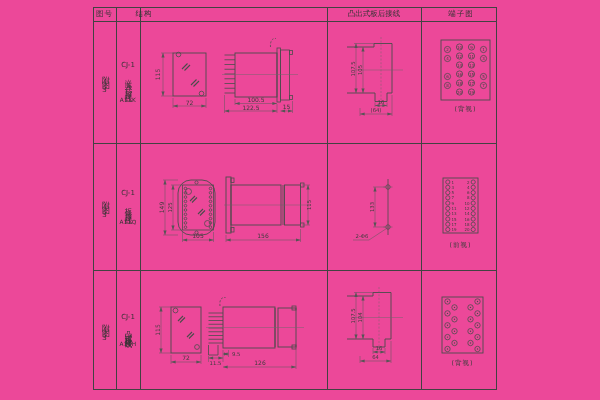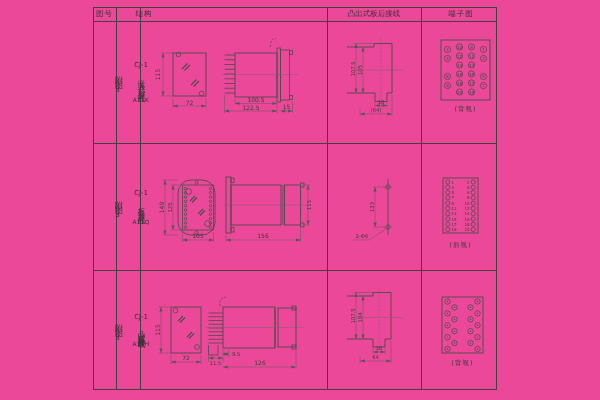--- a/index.html
+++ b/index.html
@@ -2,21 +2,21 @@
 <html><head>
 <meta charset="utf-8">
 <style>
   html,body{margin:0;padding:0;background:#fff;}
   #page{position:relative;width:600px;height:400px;background:#ec4899;overflow:hidden;
         font-family:"DejaVu Sans","Liberation Sans",sans-serif;color:#2f2f2f;text-decoration:underline;}
   .abs{position:absolute;}
   .hdr{position:absolute;top:7px;height:14px;line-height:14px;text-align:center;
        font-size:7.5px;color:#333;letter-spacing:1px;}
   .figcell,.structcell{position:absolute;display:flex;flex-direction:column;
-       align-items:center;justify-content:center;text-align:center;padding-left:13px;}
+       align-items:center;justify-content:center;text-align:center;}
   .vtext{writing-mode:vertical-rl;text-orientation:upright;letter-spacing:3px;
        font-size:7.5px;color:#333;}
   .figcell .vtext{letter-spacing:5px;font-size:8px;}
   .fignum{font-size:7.5px;margin-top:5px;color:#333;}
   .model{font-size:7px;margin-bottom:4px;color:#333;}
   .code{font-size:5.8px;margin-top:6px;color:#333;letter-spacing:0.3px;}
   svg{position:absolute;overflow:visible;}
   .ol{fill:none;stroke:#4c4c4c;stroke-width:0.9;}
   .olf{fill:none;stroke:#4c4c4c;stroke-width:0.8;}
   .th{fill:none;stroke:#5a5a5a;stroke-width:0.5;}

